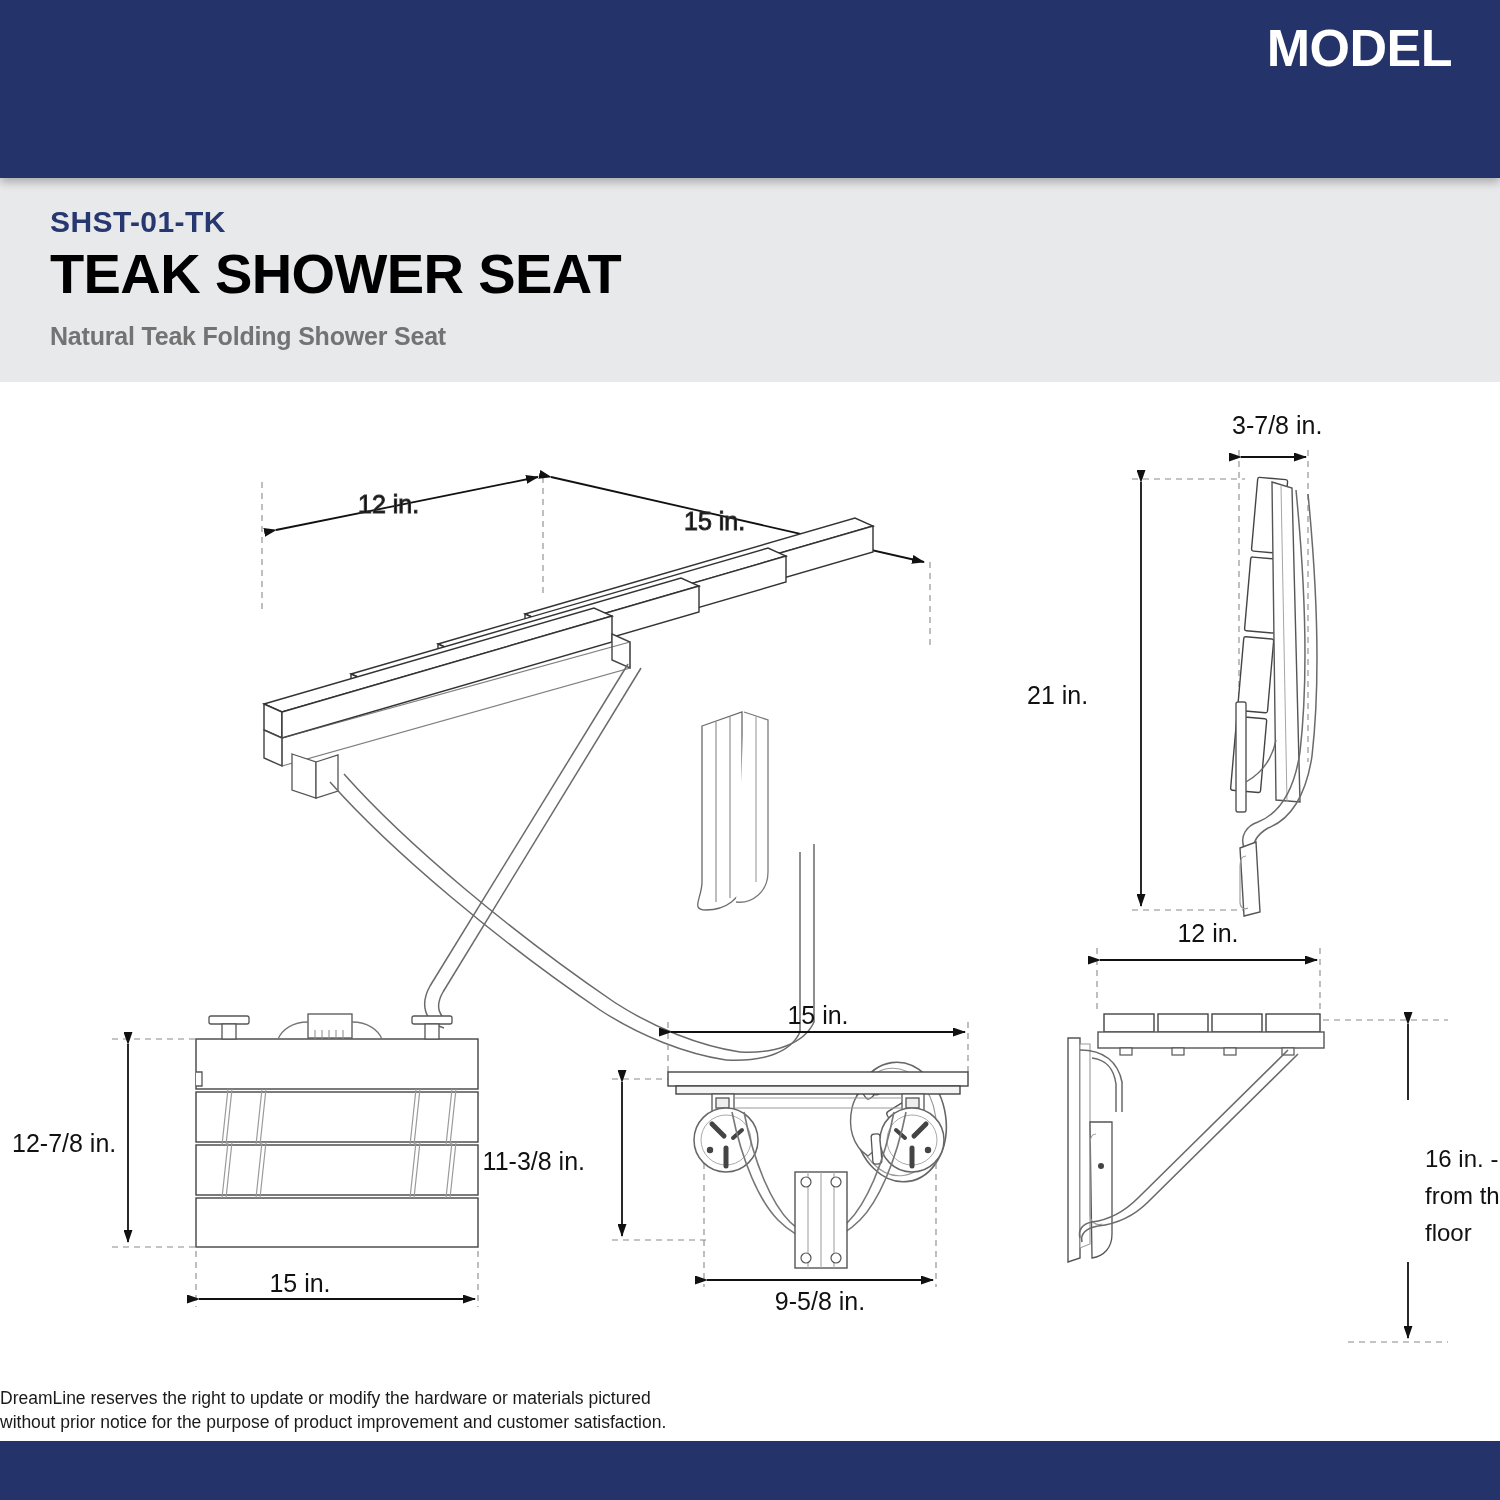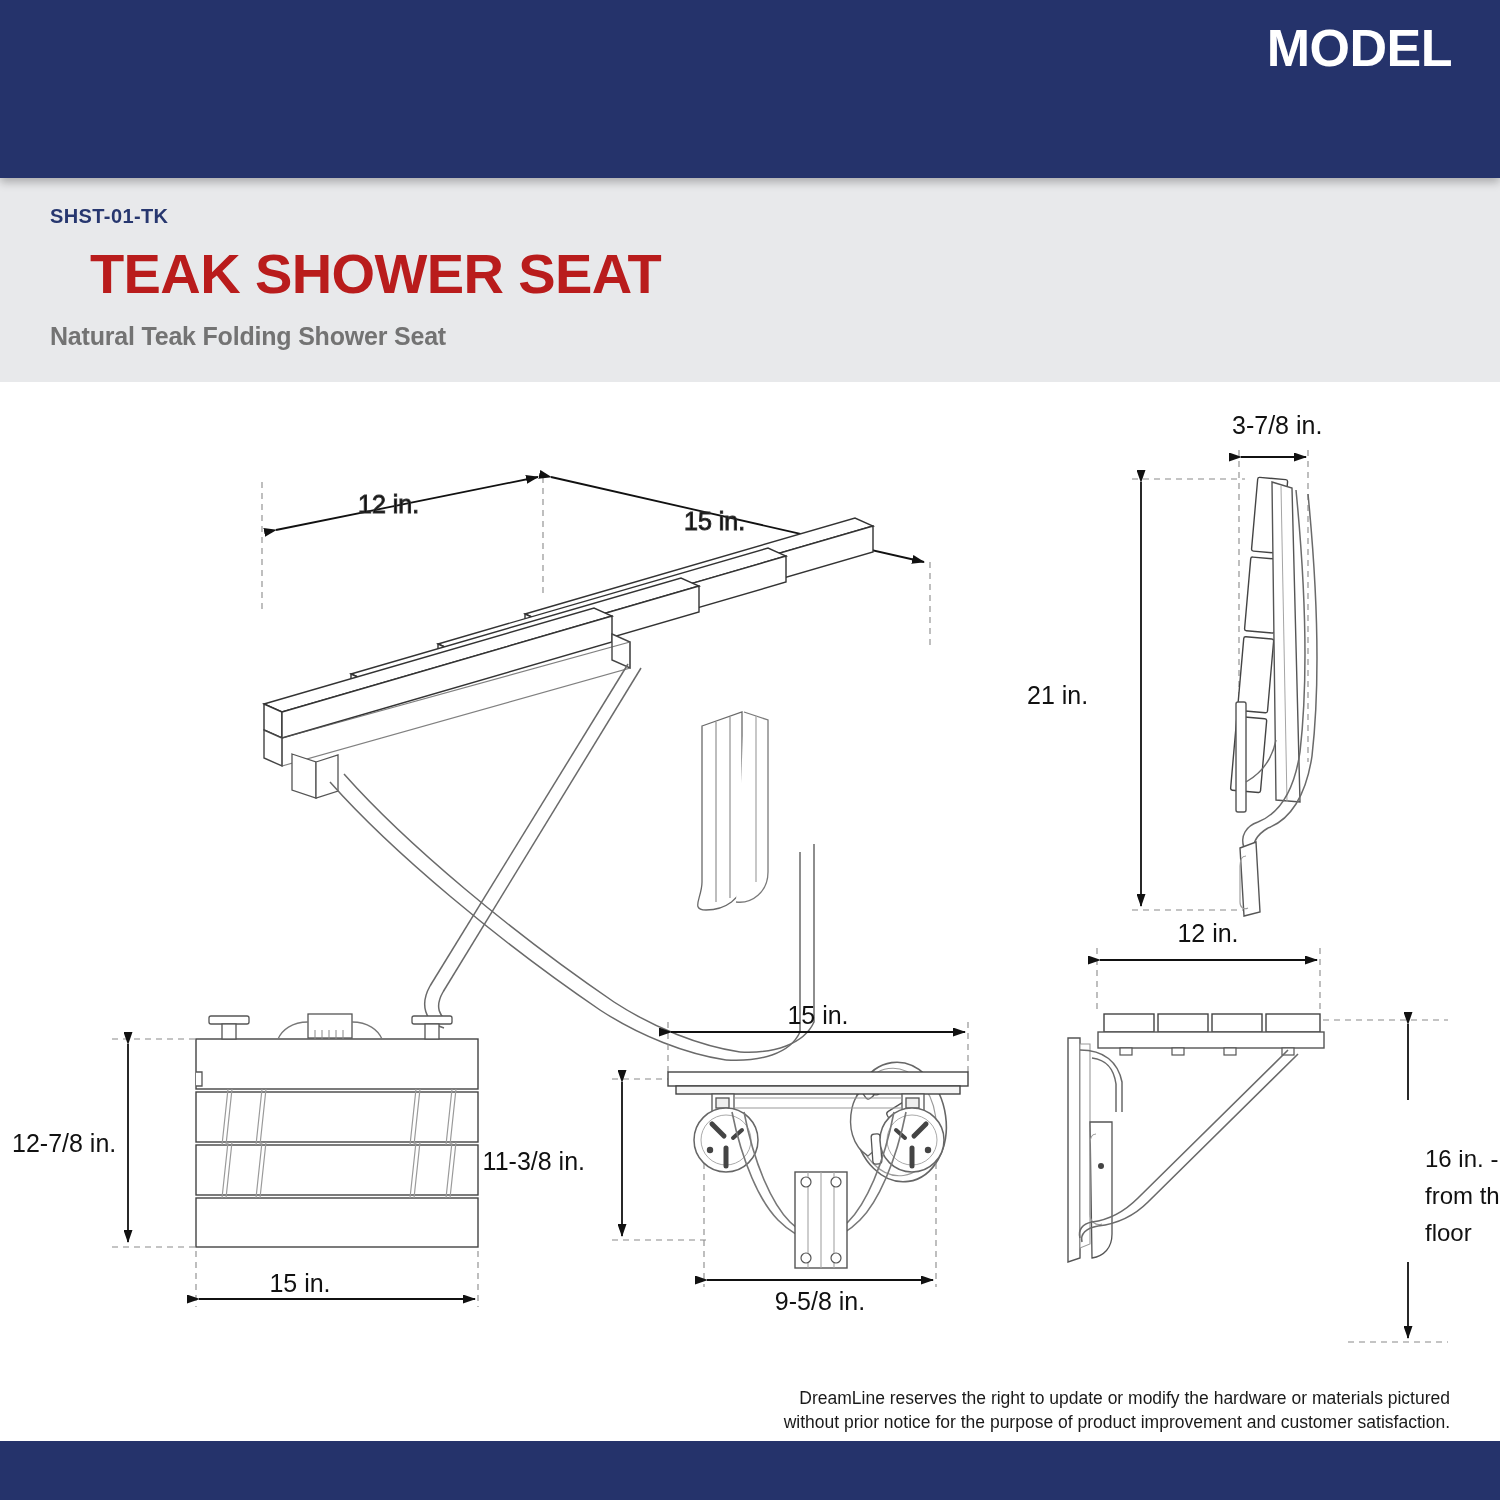--- a/index.html
+++ b/index.html
@@ -9,31 +9,31 @@
   
   .header-bar{position:absolute;left:0;top:0;width:1500px;height:178px;background:#25336b;
               box-shadow:0 4px 9px rgba(0,0,0,.28);z-index:5;}
   .header-title{position:absolute;right:48px;top:22px;color:#ffffff;
                 font-size:52px;font-weight:700;line-height:1.03;letter-spacing:-0.5px;
                 text-align:center;text-transform:uppercase;}
   .header-title .l2{display:block;}
 
   
   .title-band{position:absolute;left:0;top:178px;width:1500px;height:204px;background:#e8e9eb;}
-  .model-sku{position:absolute;left:50px;top:205px;color:#27376f;font-size:20px;font-weight:700;letter-spacing:.4px;}
-  .model-name{position:absolute;left:50px;top:243px;color:#b91c1c;font-size:56px;font-weight:700;
-              letter-spacing:-0.6px;text-transform:uppercase;line-height:1.1;margin-left:40px;}
+  .model-sku{position:absolute;left:50px;top:205px;color:#27376f;font-size:30px;font-weight:700;letter-spacing:.4px;}
+  .model-name{position:absolute;left:50px;top:243px;color:#000000;font-size:56px;font-weight:700;
+              letter-spacing:-0.6px;text-transform:uppercase;line-height:1.1;}
   .model-desc{position:absolute;left:50px;top:322px;color:#737373;font-size:25px;font-weight:600;letter-spacing:-.2px;}
 
   
   .canvas{position:absolute;left:0;top:382px;width:1500px;height:1058px;}
   .canvas svg{display:block;}
 
   
-  .disclaimer{position:absolute;left:0;top:1386px;width:1500px;text-align:right;
+  .disclaimer{position:absolute;left:0;top:1386px;width:1500px;text-align:left;
               color:#1a1a1a;font-size:17.5px;line-height:1.38;padding-right:50px;box-sizing:border-box;}
   .disclaimer span{display:block;}
   .footer-bar{position:absolute;left:0;top:1441px;width:1500px;height:59px;background:#25336b;}
 
   text{font-family:"Liberation Sans",sans-serif;fill:#111;}
   .dim-txt{font-size:25px;}
   .dim-txt-sm{font-size:24px;}
 </style>
 </head>
 <body>

